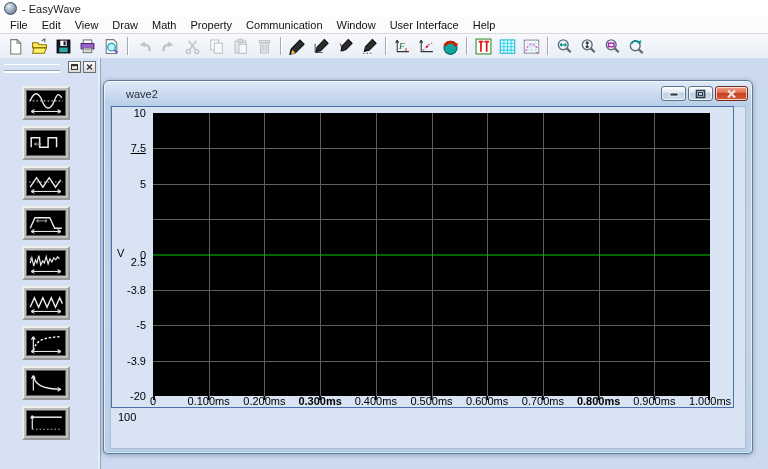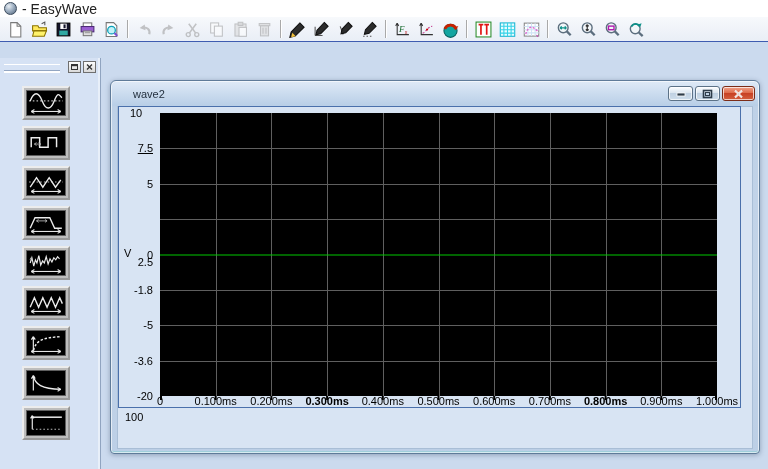--- a/index.html
+++ b/index.html
@@ -5,21 +5,21 @@
   html,body{margin:0;padding:0;}
   .app{position:relative;width:768px;height:469px;overflow:hidden;
        font-family:"Liberation Sans",sans-serif;font-size:11px;color:#111;
        background:#cbdaee;user-select:none;}
 
   
   .titlebar{height:17px;background:#ffffff;display:flex;align-items:center;padding-left:4px;gap:5px;}
   .app-icon{width:11px;height:11px;border-radius:50%;
             background:radial-gradient(circle at 35% 30%,#e8eef4 0%,#9fb0c2 45%,#4f6278 100%);
             border:1px solid #3c4c5e;}
-  .titlebar .title{font-size:14px;color:#222;}
+  .titlebar .title{font-size:11px;color:#222;}
   .menubar{height:16px;background:#fbfbfc;display:flex;align-items:center;padding-left:3px;
            border-bottom:1px solid #d9d9d9;}
   .menu-item{padding:1px 7px;cursor:default;}
   .toolbar{height:24px;background:linear-gradient(#f7f9fc,#e9eef6);display:flex;align-items:center;
            padding-left:3px;border-bottom:1px solid #3f5cb0;}
   .tb-btn{width:22px;height:21px;display:flex;align-items:center;justify-content:center;
           background:transparent;border:1px solid transparent;padding:0;margin:0 1px;}
   .tb-btn svg{width:17px;height:17px;}
   .tb-btn.disabled{opacity:.55;filter:grayscale(1);}
   .tb-sep{width:1px;height:18px;background:#a9a9a9;margin:0 4px;box-shadow:1px 0 0 #fff;}
@@ -36,21 +36,21 @@
   .wave-col{display:flex;flex-direction:column;align-items:flex-start;padding:10px 0 0 22px;gap:6px;}
   .wave-btn{width:48px;height:34px;background:#bdbdbd;border:2px outset #ececec;
             padding:2px;box-sizing:border-box;}
   .wave-btn .screen{width:100%;height:100%;background:#000;border:1px solid #5e5e5e;
             box-sizing:border-box;display:block;}
   .wave-btn svg{width:100%;height:100%;display:block;}
 
   .mdi{flex:1;position:relative;background:#cbdaee;}
 
   
-  .child-window{position:absolute;left:9px;top:22px;width:650px;height:374px;box-sizing:border-box;
+  .child-window{position:absolute;left:2px;top:22px;width:650px;height:374px;box-sizing:border-box;
       border:1px solid #5f7b99;border-radius:6px 6px 4px 4px;
       background:linear-gradient(#dfeaf7,#b9cfe7 24px,#bed1e7 26px,#c4d5e9 60%,#bccfe6);
       box-shadow:0 1px 5px rgba(30,50,80,.35), inset 0 0 0 1px rgba(255,255,255,.6), inset 0 -2px 0 #9fceda;
       padding:0 6px 6px;}
   .child-titlebar{height:25px;display:flex;align-items:center;}
   .child-title{margin-left:16px;color:#24313f;}
   .win-controls{margin-left:auto;display:flex;gap:2px;align-items:center;margin-right:-2px;}
   .wb{height:15px;border:1px solid #5c7287;border-radius:3px;padding:0;
       display:flex;align-items:center;justify-content:center;
       background:linear-gradient(#fdfeff,#dbe6f0 45%,#c0d1e2 50%,#cfdeec);box-shadow:inset 0 0 0 1px rgba(255,255,255,.7);}
@@ -76,20 +76,32 @@
 </head>
 <body>
 
 <div class="app">
 
   <div class="titlebar">
     <span class="app-icon"></span>
     <span class="title">- EasyWave</span>
   </div>
 
+  <div class="menubar">
+      <span class="menu-item">File</span>
+      <span class="menu-item">Edit</span>
+      <span class="menu-item">View</span>
+      <span class="menu-item">Draw</span>
+      <span class="menu-item">Math</span>
+      <span class="menu-item">Property</span>
+      <span class="menu-item">Communication</span>
+      <span class="menu-item">Window</span>
+      <span class="menu-item">User Interface</span>
+      <span class="menu-item">Help</span>
+    </div>
 
   <div class="toolbar">
       <button class="tb-btn">
         <svg viewBox="0 0 16 16">
           <path d="M3.5 1.5h6l3.5 3.5v10H3.5z" fill="#fff" stroke="#7a7a7a"></path>
           <path d="M9.5 1.5v3.5H13" fill="none" stroke="#7a7a7a"></path>
         </svg>
       </button>
       <button class="tb-btn">
         <svg viewBox="0 0 16 16">
@@ -393,28 +405,28 @@
                   <path d="M2 1.5 L9 8.5 M9 1.5 L2 8.5" stroke="#ffffff" stroke-width="2.1"></path>
                   <path d="M2 1.5 L9 8.5 M9 1.5 L2 8.5" stroke="#6b1f0e" stroke-width="0.6" opacity="0.4"></path>
                 </svg>
             </button>
           </span>
         </div>
         <div class="client">
           <div class="chart-panel">
             <span class="y-unit">V</span>
             <div>
-                <div class="y-tick-label" style="top: -1px; text-align: center;">10</div>
+                <div class="y-tick-label" style="top: -1px;">10</div>
                 <div class="y-tick-label" style="top: 34.375px; text-decoration: underline;">7.5</div>
                 <div class="y-tick-label" style="top: 69.75px;">5</div>
                 <div class="y-tick-label" style="top: 105.125px; margin-top: 43px;">2.5</div>
                 <div class="y-tick-label" style="top: 140.5px;">0</div>
-                <div class="y-tick-label" style="top: 175.875px;">-1.8</div>
+                <div class="y-tick-label" style="top: 175.875px;">-3.8</div>
                 <div class="y-tick-label" style="top: 211.25px;">-5</div>
-                <div class="y-tick-label" style="top: 246.625px;">-3.6</div>
+                <div class="y-tick-label" style="top: 246.625px;">-3.9</div>
                 <div class="y-tick-label" style="top: 282px;">-20</div>
               </div>
             <div class="plot"><svg width="557" height="288">
                   <rect x="0" y="0" width="557" height="283" fill="#000000"></rect>
                   <line x1="56.5" y1="0" x2="56.5" y2="283" stroke="#5f5f5f"></line>
                   <line x1="111.5" y1="0" x2="111.5" y2="283" stroke="#5f5f5f"></line>
                   <line x1="167.5" y1="0" x2="167.5" y2="283" stroke="#5f5f5f"></line>
                   <line x1="223.5" y1="0" x2="223.5" y2="283" stroke="#5f5f5f"></line>
                   <line x1="279.5" y1="0" x2="279.5" y2="283" stroke="#5f5f5f"></line>
                   <line x1="334.5" y1="0" x2="334.5" y2="283" stroke="#5f5f5f"></line>

